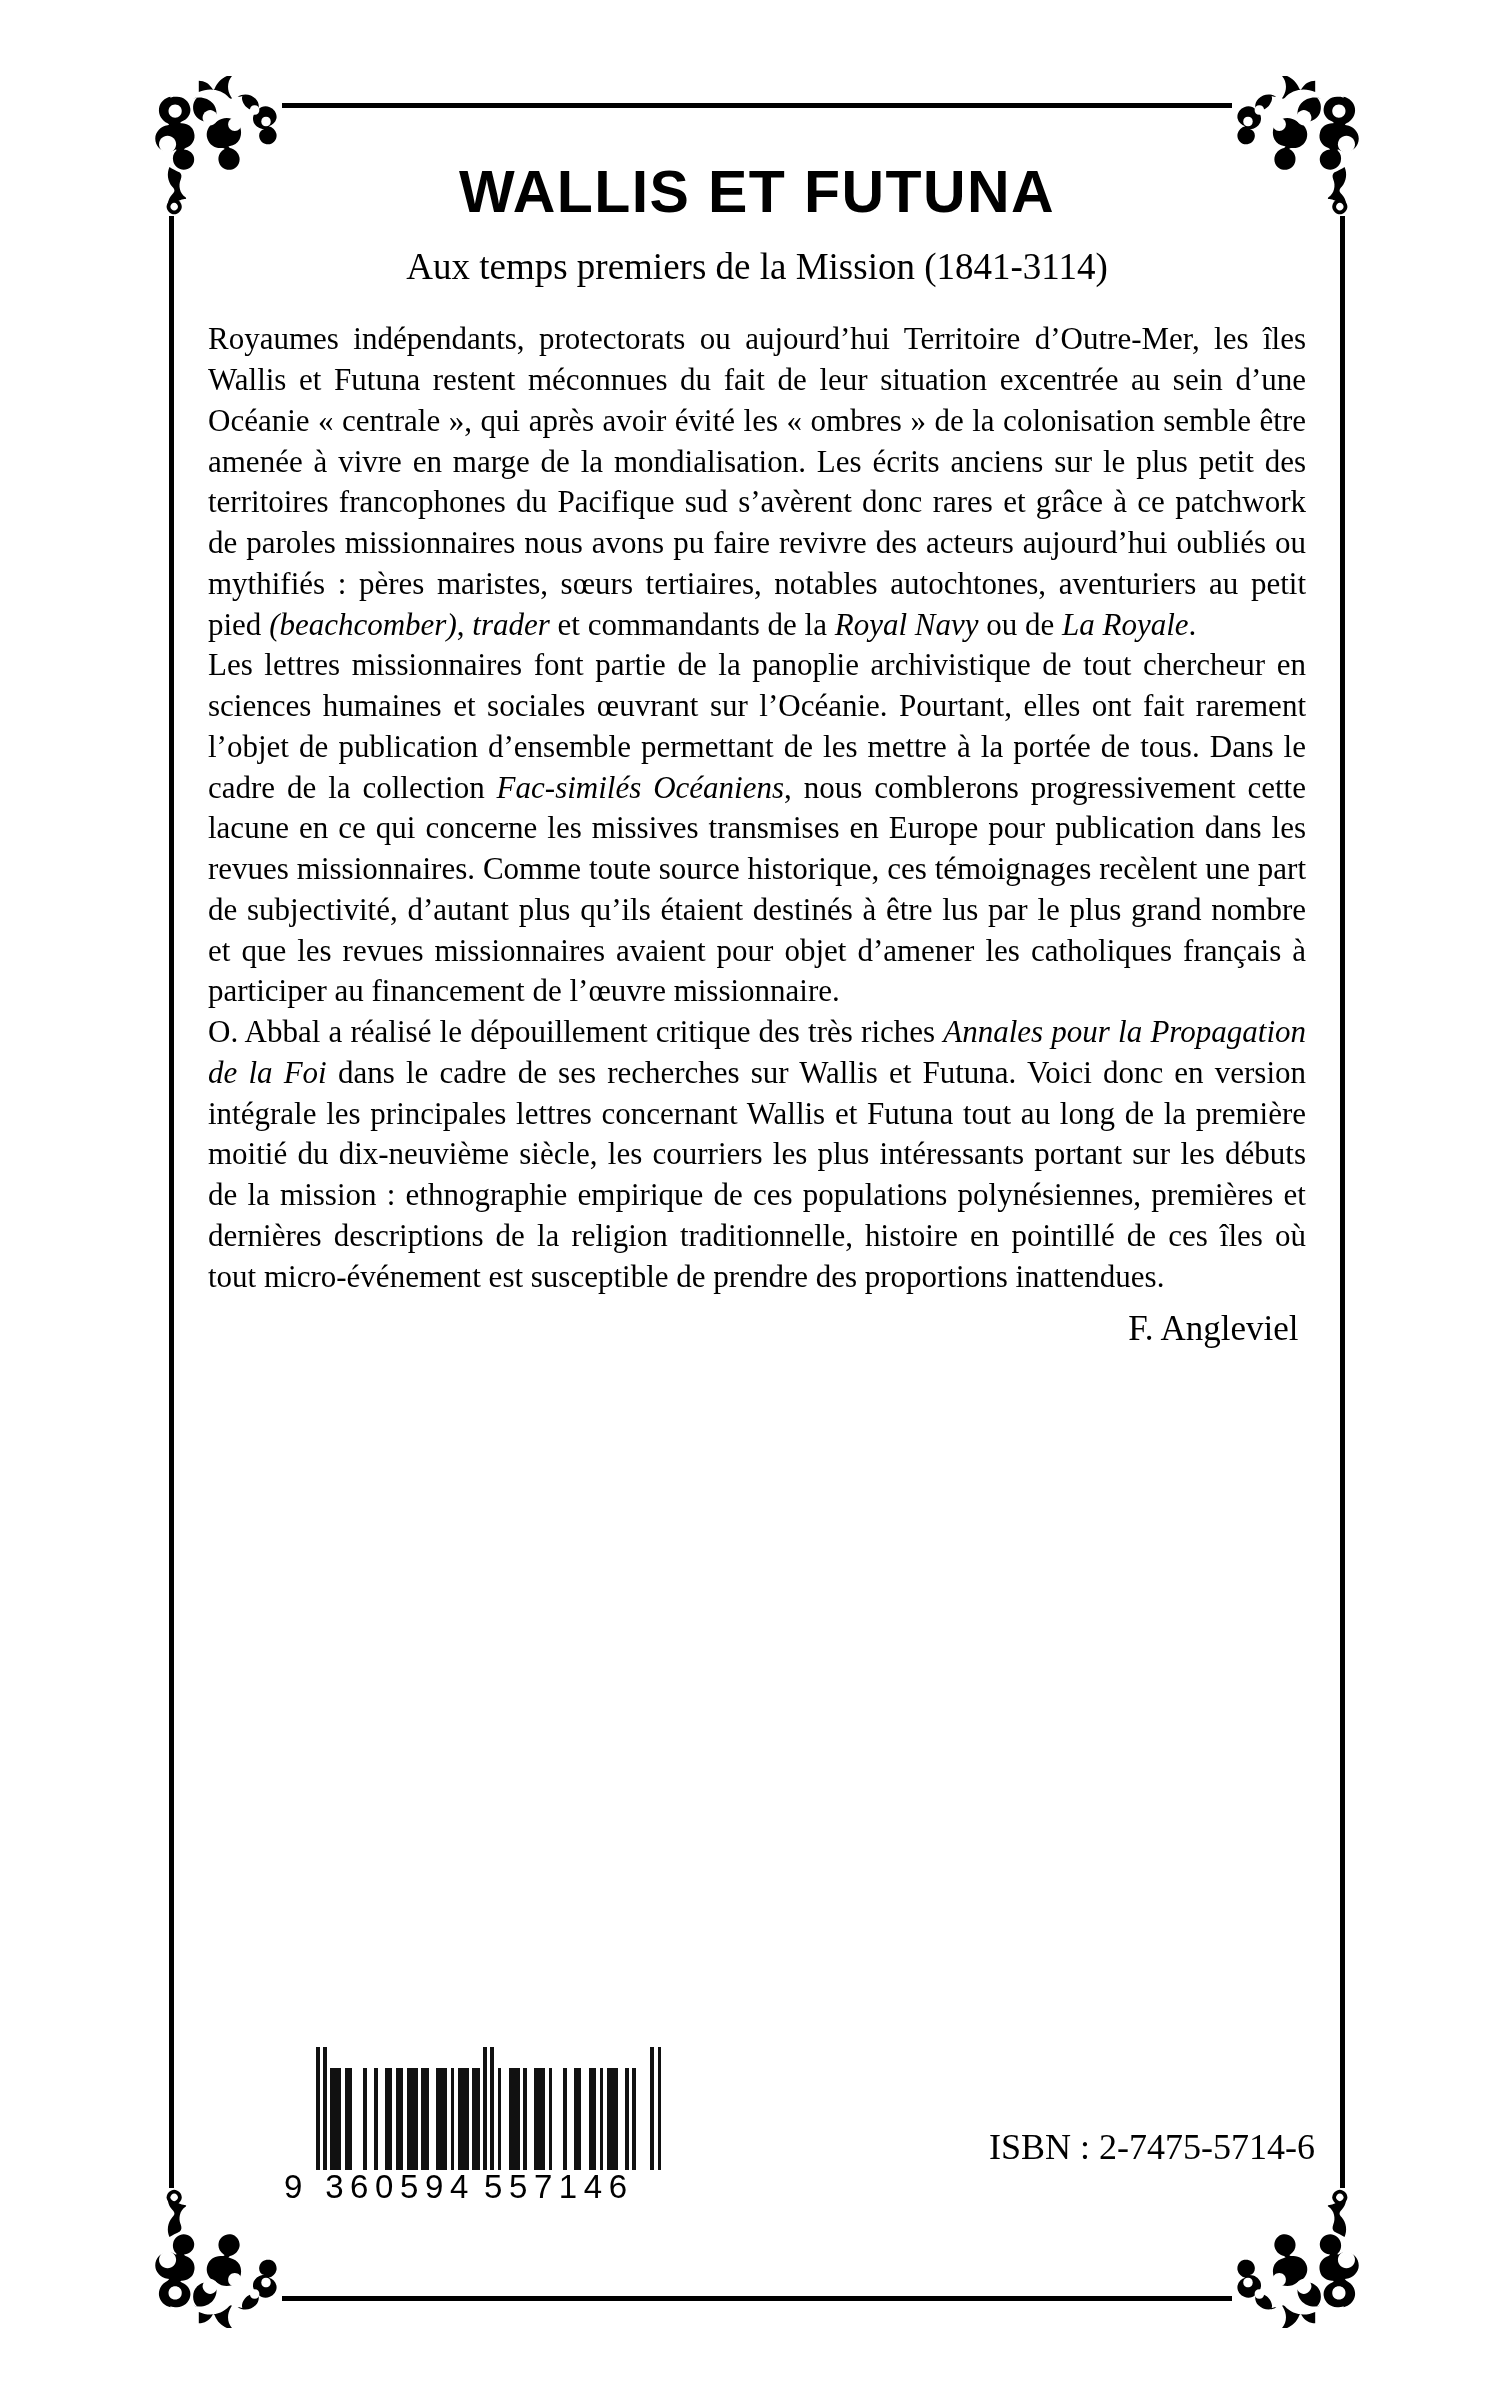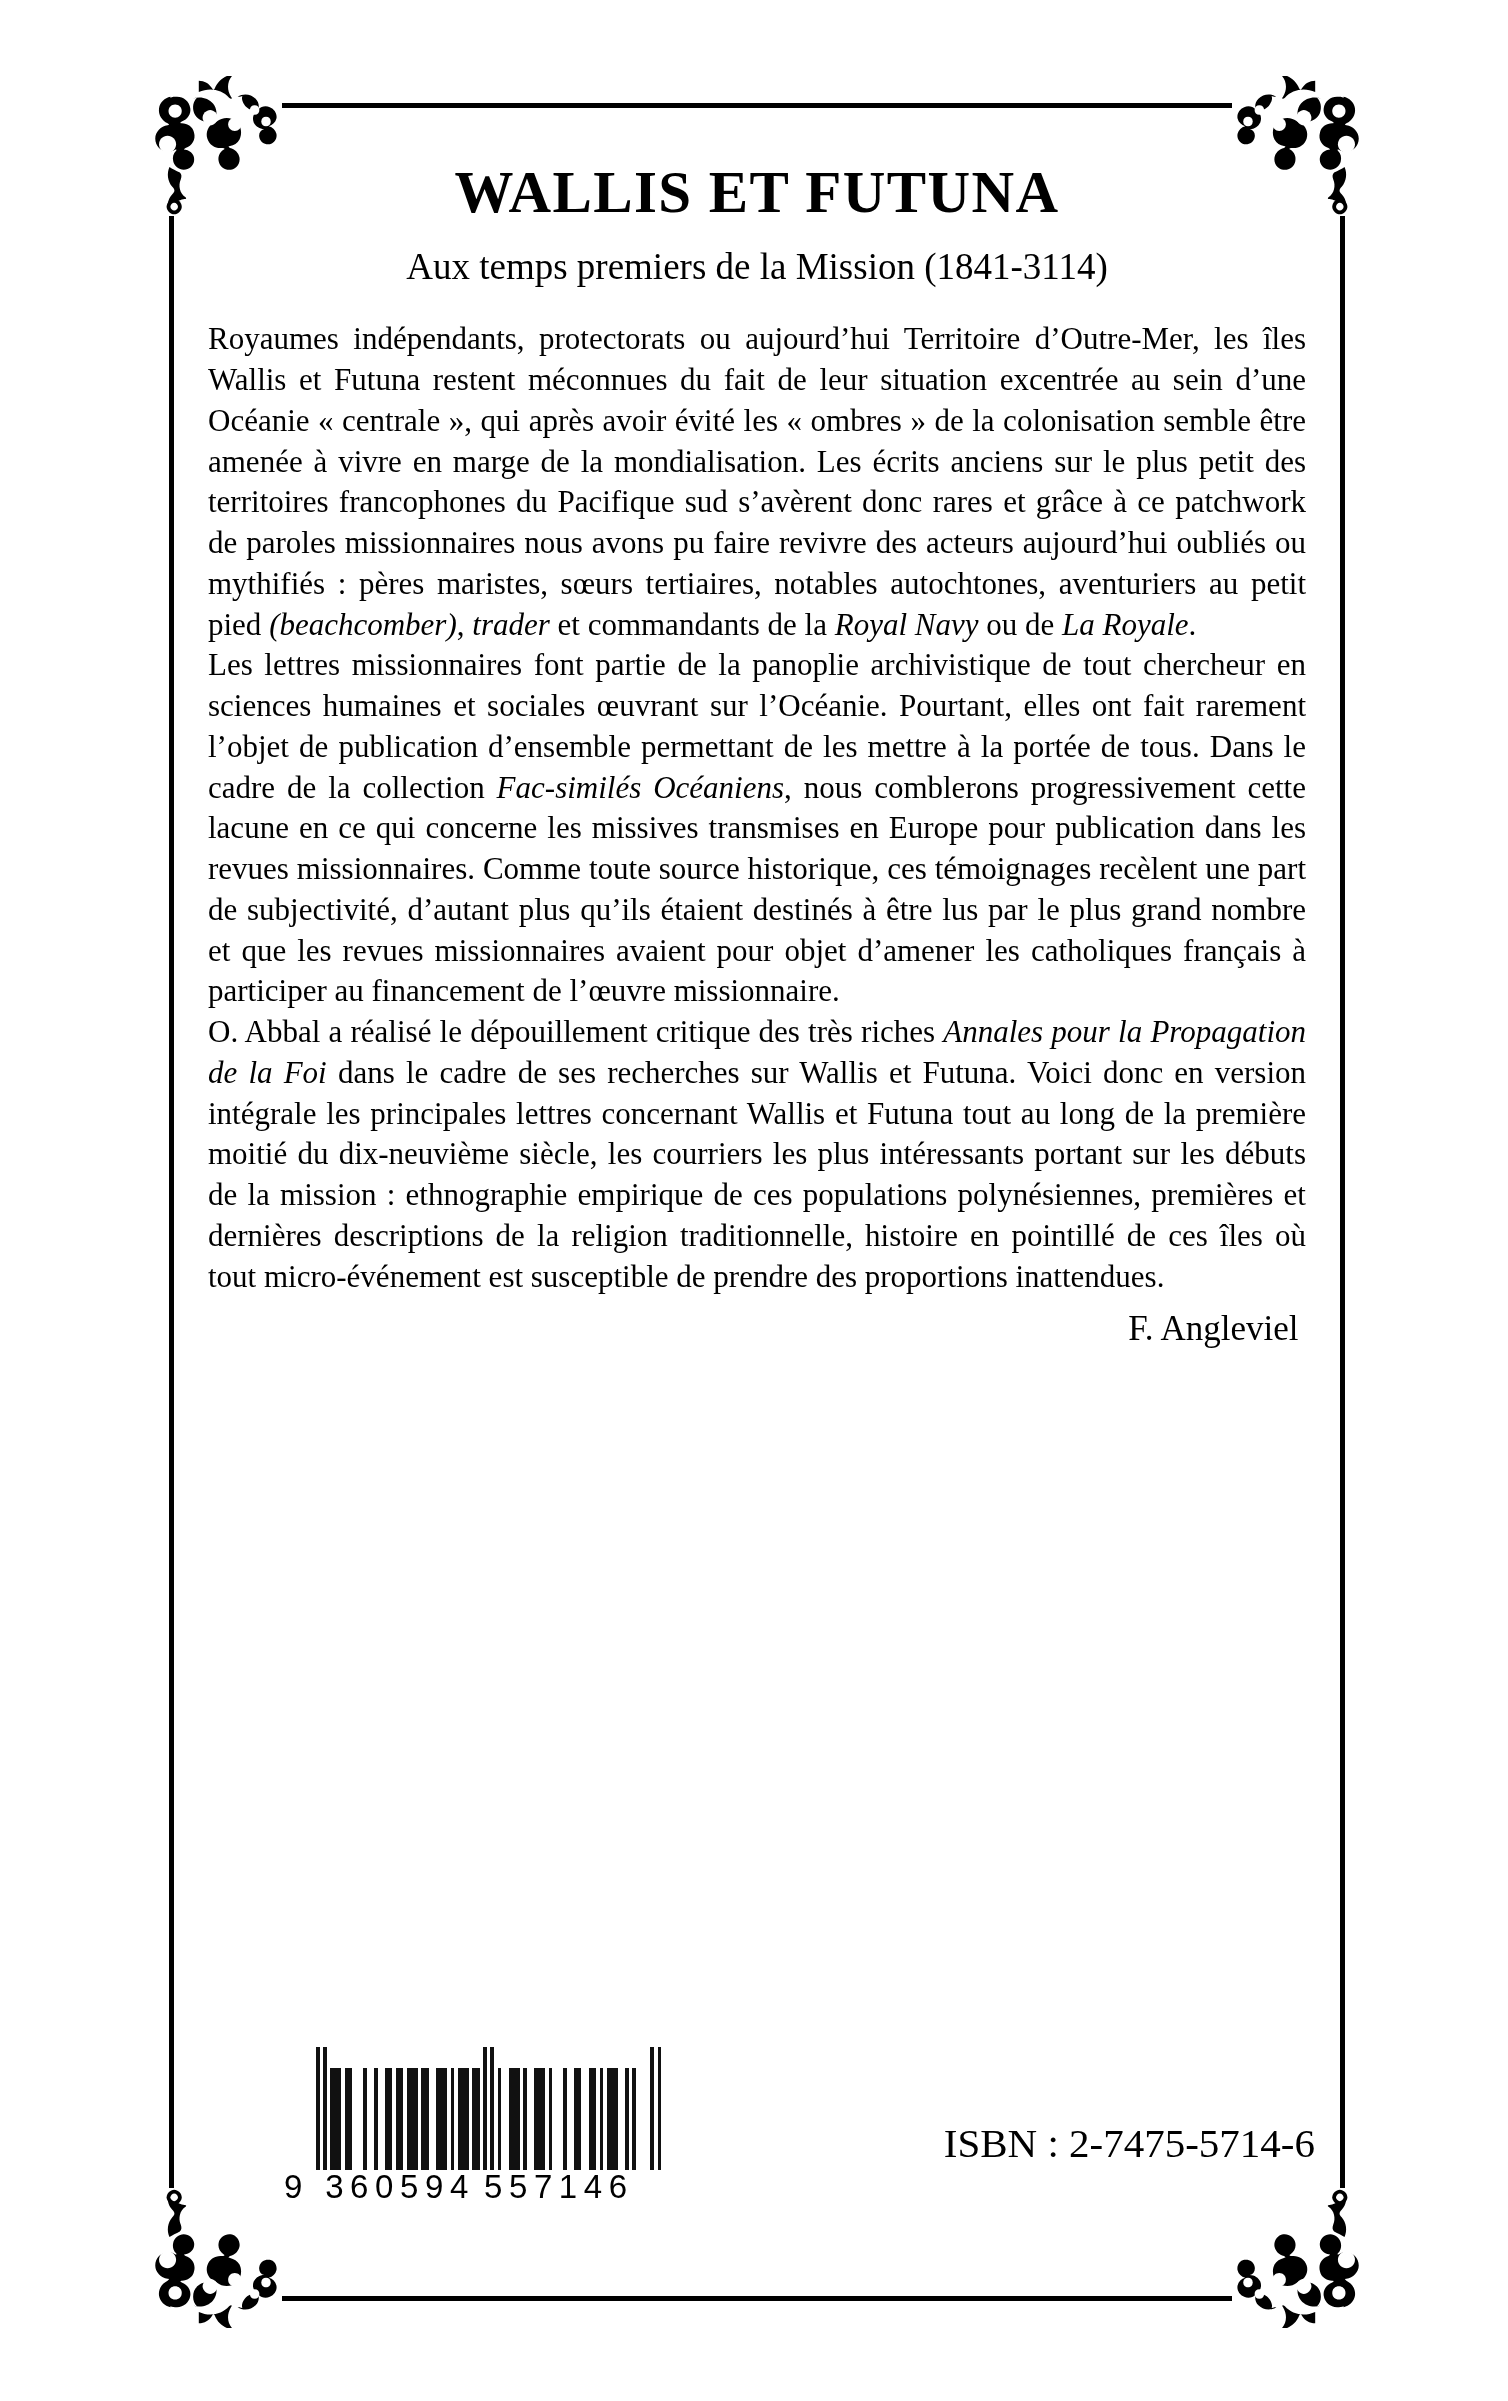--- a/index.html
+++ b/index.html
@@ -76,21 +76,21 @@
     width: 1098px;
   }
 
   .title {
     text-align: center;
     font-weight: bold;
     font-size: 59px;
     letter-spacing: 1.4px;
     line-height: 1.0;
     margin: 38px 0 0 0;
-    font-family: Liberation Serif, serif;
+    font-family: Liberation Sans, sans-serif;
   }
 
   .subtitle {
     text-align: center;
     font-size: 37px;
     line-height: 1.1;
     margin: 24.6px 0 0 0;
   }
 
   .blurb {
@@ -141,21 +141,21 @@
   }
   .bc-lead   { width: 32px; }
   .bc-left   { width: 168px; text-align: center; letter-spacing: 6.6px; }
   .bc-right  { width: 168px; text-align: left; letter-spacing: 6.6px; }
 
   .isbn-block {
     position: absolute;
     right: 0;
     bottom: 38px;
     text-align: center;
-    font-size: 41px;
+    font-size: 36px;
     line-height: 1.55;
   }
 
   
   .bars {
     display: flex;
     align-items: flex-end;
     height: 123px;
     width: 346px;
     margin-left: 32px;

